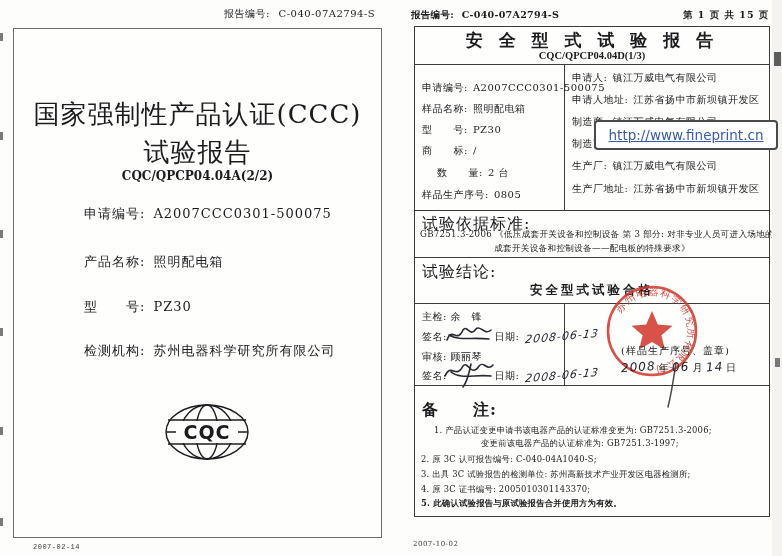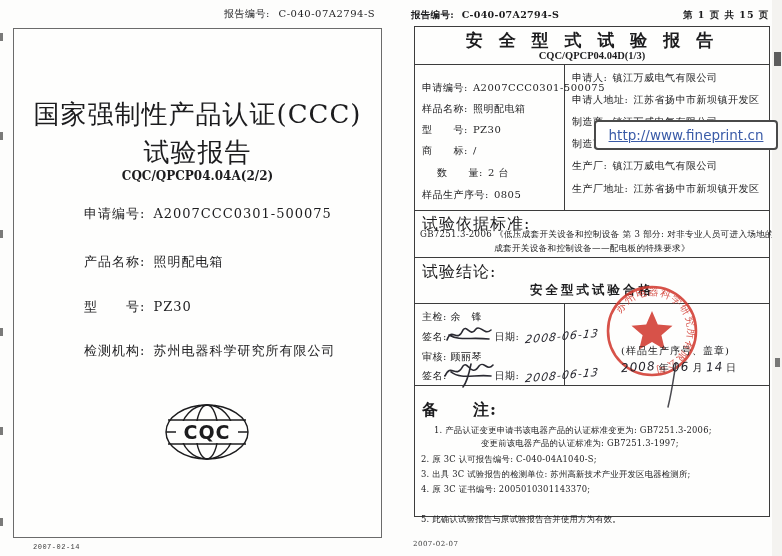--- a/index.html
+++ b/index.html
@@ -202,39 +202,39 @@
       </div>
     </div>
 
     <div class="row" style="top:359px;height:130px;border-bottom:none;">
       <div class="sec-label" style="left:7px;top:14px;font-weight:bold;">备　　注:</div>
       <div class="note-line" style="left:6px;top:39px;margin-left:13px;">1. 产品认证变更申请书该电器产品的认证标准变更为: GB7251.3-2006;</div>
       <div class="note-line" style="left:66px;top:52px;">变更前该电器产品的认证标准为: GB7251.3-1997;</div>
       <div class="note-line" style="left:6px;top:68px;">2. 原 3C 认可报告编号: C-040-04A1040-S;</div>
       <div class="note-line" style="left:6px;top:83px;">3. 出具 3C 试验报告的检测单位: 苏州高新技术产业开发区电器检测所;</div>
       <div class="note-line" style="left:6px;top:98px;">4. 原 3C 证书编号: 2005010301143370;</div>
-      <div class="note-line" style="left:6px;top:128px;">5. 此确认试验报告与原试验报告合并使用方为有效。</div>
+      <div class="note-line" style="left:6px;top:112px;font-weight:bold;">5. 此确认试验报告与原试验报告合并使用方为有效。</div>
     </div>
   </div>
 
   <svg class="abs" style="left:204px;top:283px;z-index:4;opacity:0.88;" width="96" height="126" viewBox="0 0 96 126">
     <defs>
       <path id="stampArc" d="M48,88 m-36,0 a36,36 0 1,1 72,0 a36,36 0 1,1 -72,0" transform="translate(0,-40)"></path>
     </defs>
     <circle cx="48" cy="48" r="44" fill="none" stroke="#d23b31" stroke-width="2.6"></circle>
     <path d="M48,28 L53.8,41.5 L68.5,42.7 L57.4,52.3 L60.8,66.6 L48,59 L35.2,66.6 L38.6,52.3 L27.5,42.7 L42.2,41.5 Z" fill="#d23b31"></path>
     <text font-family="DejaVu Sans, sans-serif" font-size="10.5" fill="#d23b31" letter-spacing="1">
       <textPath href="#stampArc" startOffset="8%">苏州电器科学研究所有限公司</textPath>
     </text>
     <path d="M72,80 C70,92 68,108 64,124" fill="none" stroke="#33333a" stroke-width="1.5" stroke-linecap="round"></path>
   </svg>
 
   <div class="watermark" style="left:194px;top:120px;width:180px;height:26px;">http://www.fineprint.cn</div>
 
-  <div class="abs tiny" style="left:13px;top:540px;">2007-02-07</div>
+  <div class="abs tiny" style="left:13px;top:540px;">2007-10-02</div>
 </div>
 
 <div class="edge-strip" style="left:772px;top:0;width:10px;height:556px;"></div>
 <div class="scan-mark" style="left:0;top:33px;width:3px;height:8px;"></div>
 <div class="scan-mark" style="left:0;top:132px;width:3px;height:8px;"></div>
 <div class="scan-mark" style="left:0;top:230px;width:3px;height:8px;"></div>
 <div class="scan-mark" style="left:0;top:328px;width:3px;height:8px;"></div>
 <div class="scan-mark" style="left:0;top:427px;width:3px;height:8px;"></div>
 <div class="scan-mark" style="left:0;top:518px;width:3px;height:8px;"></div>
 <div class="scan-mark" style="left:774px;top:52px;width:7px;height:14px;opacity:0.9;"></div>

